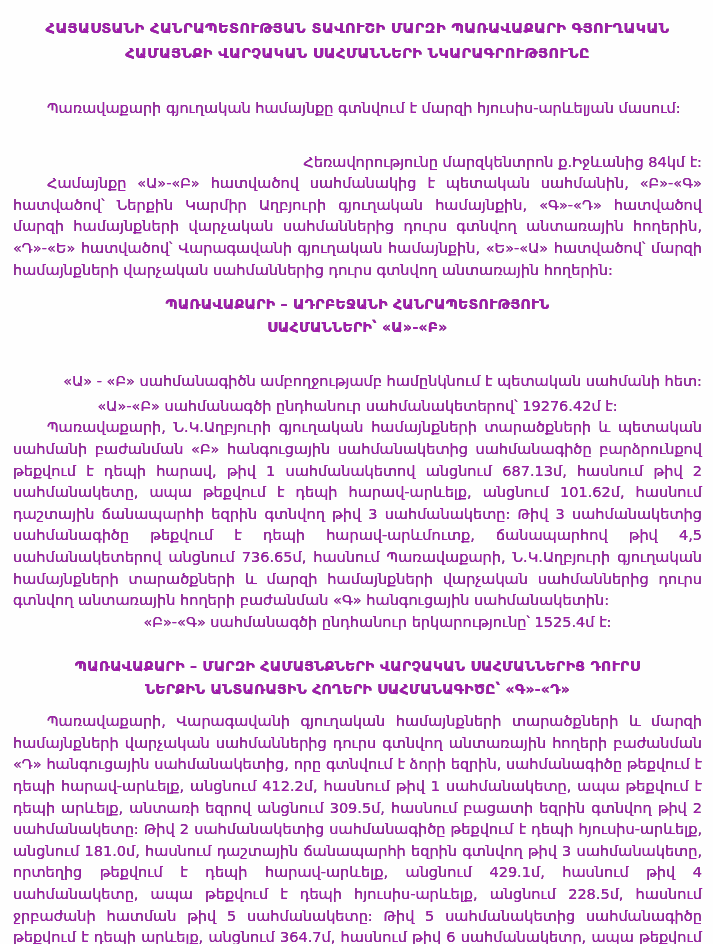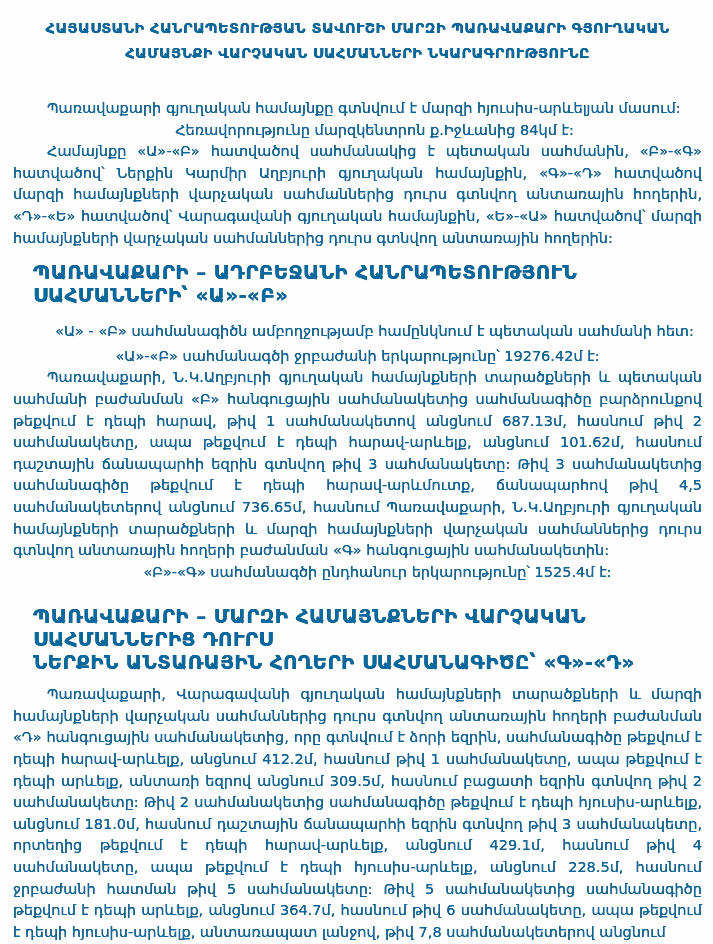--- a/index.html
+++ b/index.html
@@ -5,42 +5,43 @@
   html,body{margin:0;padding:0;background:#ffffff;}
   .page{
     position:relative;
     width:713px;height:944px;
     margin:0 auto;
     background:#fefefe;
     overflow:hidden;
     box-sizing:border-box;
     padding:16px 11px 0 13px;
     font-family:"DejaVu Sans",sans-serif;
-    color:#0369a1;
+    color:#a21caf;
     font-size:14.5px;
     line-height:21.6px;
     text-shadow:0 0 0.5px rgba(20,20,20,0.85);
   }
   .doc-title{
     text-align:center;
     font-weight:bold;
     font-size:14.5px;
     line-height:25px;
     letter-spacing:0.4px;
     margin:0 28px 32px 28px;
   }
   .para{
     margin:0;
     text-align:justify;
     text-indent:34px;
   }
-  .para.no-just{text-align:center;}
+  .para.no-just{text-align:right;margin-top:32px;}
   .sec-heading{
+    text-align:center;
     font-weight:bold;
-    font-size:20px;
+    font-size:14px;
     line-height:23px;
     letter-spacing:0.3px;
     margin:0 20px;
   }
   .h-ab{margin-top:12px;margin-bottom:14px;}
   .h-bg{margin-top:36px;margin-bottom:30px;}
   .h-gd{margin-top:22px;margin-bottom:10px;}
   .len-line{
     margin:3px 0 0 0;
     text-align:center;
@@ -64,21 +65,21 @@
 
   <p class="para">Պառավաքարի գյուղական համայնքը գտնվում է մարզի հյուսիս-արևելյան մասում:</p>
   <p class="para no-just">Հեռավորությունը մարզկենտրոն ք.Իջևանից 84կմ է:</p>
   <p class="para">Համայնքը «Ա»-«Բ» հատվածով սահմանակից է պետական սահմանին, «Բ»-«Գ» հատվածով՝ Ներքին Կարմիր Աղբյուրի գյուղական համայնքին, «Գ»-«Դ» հատվածով մարզի համայնքների վարչական սահմաններից դուրս գտնվող անտառային հողերին, «Դ»-«Ե» հատվածով՝ Վարագավանի գյուղական համայնքին, «Ե»-«Ա» հատվածով՝ մարզի համայնքների վարչական սահմաններից դուրս գտնվող անտառային հողերին:</p>
 
   <div class="sec-heading h-ab">
     <div>ՊԱՌԱՎԱՔԱՐԻ – ԱԴՐԲԵՋԱՆԻ ՀԱՆՐԱՊԵՏՈՒԹՅՈՒՆ</div>
     <div>ՍԱՀՄԱՆՆԵՐԻ՝ «Ա»-«Բ»</div>
   </div>
   <p class="para no-just">«Ա» - «Բ» սահմանագիծն ամբողջությամբ համընկնում է պետական սահմանի հետ:</p>
-  <p class="para len-line">«Ա»-«Բ» սահմանագծի ջրբաժանի երկարությունը՝ 19276.42մ է:</p>
+  <p class="para len-line">«Ա»-«Բ» սահմանագծի ընդհանուր սահմանակետերով՝ 19276.42մ է:</p>
 
   <p class="para">Պառավաքարի, Ն.Կ.Աղբյուրի գյուղական համայնքների տարածքների և պետական սահմանի բաժանման «Բ» հանգուցային սահմանակետից սահմանագիծը բարձրունքով թեքվում է դեպի հարավ, թիվ 1 սահմանակետով անցնում 687.13մ, հասնում թիվ 2 սահմանակետը, ապա թեքվում է դեպի հարավ-արևելք, անցնում 101.62մ, հասնում դաշտային ճանապարհի եզրին գտնվող թիվ 3 սահմանակետը: Թիվ 3 սահմանակետից սահմանագիծը թեքվում է դեպի հարավ-արևմուտք, ճանապարհով թիվ 4,5 սահմանակետերով անցնում 736.65մ, հասնում Պառավաքարի, Ն.Կ.Աղբյուրի գյուղական համայնքների տարածքների և մարզի համայնքների վարչական սահմաններից դուրս գտնվող անտառային հողերի բաժանման «Գ» հանգուցային սահմանակետին:</p>
   <p class="para len-line2">«Բ»-«Գ» սահմանագծի ընդհանուր երկարությունը՝ 1525.4մ է:</p>
 
   <div class="sec-heading h-gd">
     <div>ՊԱՌԱՎԱՔԱՐԻ – ՄԱՐԶԻ ՀԱՄԱՅՆՔՆԵՐԻ ՎԱՐՉԱԿԱՆ ՍԱՀՄԱՆՆԵՐԻՑ ԴՈՒՐՍ</div>
     <div>ՆԵՐՔԻՆ ԱՆՏԱՌԱՅԻՆ ՀՈՂԵՐԻ ՍԱՀՄԱՆԱԳԻԾԸ՝ «Գ»-«Դ»</div>
   </div>
   <p class="para">Պառավաքարի, Վարագավանի գյուղական համայնքների տարածքների և մարզի համայնքների վարչական սահմաններից դուրս գտնվող անտառային հողերի բաժանման «Դ» հանգուցային սահմանակետից, որը գտնվում է ձորի եզրին, սահմանագիծը թեքվում է դեպի հարավ-արևելք, անցնում 412.2մ, հասնում թիվ 1 սահմանակետը, ապա թեքվում է դեպի արևելք, անտառի եզրով անցնում 309.5մ, հասնում բացատի եզրին գտնվող թիվ 2 սահմանակետը: Թիվ 2 սահմանակետից սահմանագիծը թեքվում է դեպի հյուսիս-արևելք, անցնում 181.0մ, հասնում դաշտային ճանապարհի եզրին գտնվող թիվ 3 սահմանակետը, որտեղից թեքվում է դեպի հարավ-արևելք, անցնում 429.1մ, հասնում թիվ 4 սահմանակետը, ապա թեքվում է դեպի հյուսիս-արևելք, անցնում 228.5մ, հասնում ջրբաժանի հատման թիվ 5 սահմանակետը: Թիվ 5 սահմանակետից սահմանագիծը թեքվում է դեպի արևելք, անցնում 364.7մ, հասնում թիվ 6 սահմանակետը, ապա թեքվում է դեպի հյուսիս-արևելք, անտառապատ լանջով, թիվ 7,8 սահմանակետերով անցնում</p>
 

